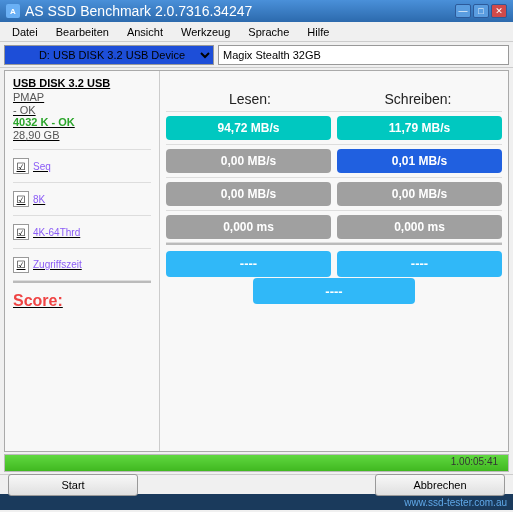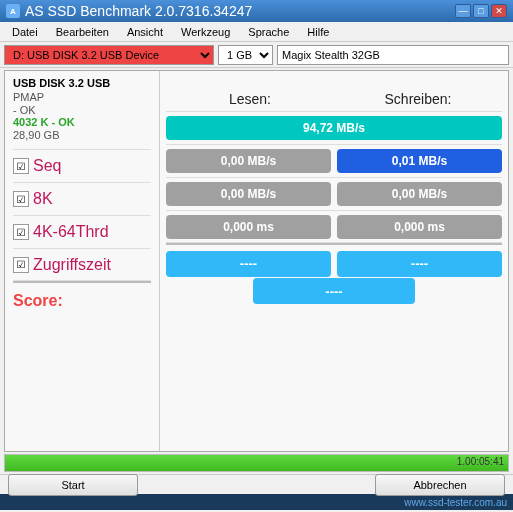--- a/index.html
+++ b/index.html
@@ -75,22 +75,23 @@
       align-items: center;
       padding: 2px 4px;
       gap: 4px;
       border-bottom: 1px solid #ccc;
     }
     .drive-select {
       width: 210px;
       height: 20px;
       font-size: 11px;
       border: 1px solid #999;
-      background: #ef4444;
-      padding: 0 4px;
+      background: #1d4ed8;
+      padding: 0 12px;
+      text-align: right;
     }
     .size-select {
       width: 55px;
       height: 20px;
       font-size: 11px;
       border: 1px solid #999;
       background: white;
       padding: 0 4px;
     }
     .label-input {
@@ -111,20 +112,21 @@
     }
 
     
     .left-panel {
       width: 155px;
       min-width: 155px;
       background: #f8f8f8;
       border-right: 1px solid #ccc;
       padding: 6px 8px;
       font-size: 11px;
+      text-decoration: underline;
     }
     .drive-name {
       font-weight: bold;
       font-size: 11px;
       margin-bottom: 2px;
     }
     .pmap-label { color: #555; margin-bottom: 1px; }
     .status-ok { color: #555; }
     .status-green { color: #2aa52a; font-weight: bold; }
     .disk-size { color: #555; margin-top: 1px; }
@@ -142,23 +144,23 @@
     .bench-row:last-child { border-bottom: 1px solid #ddd; }
     .bench-check {
       width: 16px; height: 16px;
       border: 1px solid #999;
       background: white;
       display: flex; align-items: center; justify-content: center;
       font-size: 10px; margin-right: 4px;
       flex-shrink: 0;
     }
     .bench-label {
-      font-size: 16px;
+      font-size: 10px;
       font-weight: normal;
-      color: #be185d;
+      color: #8b5cf6;
     }
 
     
     .score-row {
       height: 34px;
       display: flex;
       align-items: center;
       border-top: 2px solid #bbb;
       padding-top: 4px;
     }
@@ -257,21 +259,21 @@
       background: #e0e0e0;
       border: 1px solid #bbb;
       position: relative;
     }
     .progress-bar {
       height: 100%;
       background: linear-gradient(to bottom, #60d840, #40b820);
     }
     .progress-time {
       position: absolute;
-      right: 4px;
+      right: 10px;
       top: 1px;
       font-size: 10px;
       color: #333;
     }
 
     
     .bottom-bar {
       height: 20px;
       display: flex;
       align-items: center;
@@ -326,23 +328,20 @@
   <span class="menu-item">Ansicht</span>
   <span class="menu-item">Werkzeug</span>
   <span class="menu-item">Sprache</span>
   <span class="menu-item">Hilfe</span>
 </div>
 
 <div class="toolbar">
   <select class="drive-select">
     <option>D: USB DISK 3.2 USB Device</option>
   </select>
-  <select class="size-select">
-    <option>1 GB</option>
-  </select>
   <input class="label-input" type="text" value="Magix Stealth 32GB" style="">
 </div>
 
 <div class="main-content">
 
   <div class="left-panel">
     <div class="drive-name">USB DISK 3.2 USB</div>
     <div class="pmap-label">PMAP</div>
     <div class="status-ok">- OK</div>
     <div class="status-green">4032 K - OK</div>
@@ -376,20 +375,21 @@
 
     <div class="right-header">
       <div class="col-header">Lesen:</div>
       <div class="col-header">Schreiben:</div>
     </div>
 
     <div class="result-rows">
 
       <div class="result-row">
         <div class="result-cell cell-teal">94,72 MB/s</div>
+        <div class="result-cell cell-teal">11,79 MB/s</div>
       </div>
 
       <div class="result-row">
         <div class="result-cell cell-gray">0,00 MB/s</div>
         <div class="result-cell cell-blue">0,01 MB/s</div>
       </div>
 
       <div class="result-row">
         <div class="result-cell cell-gray">0,00 MB/s</div>
         <div class="result-cell cell-gray">0,00 MB/s</div>

